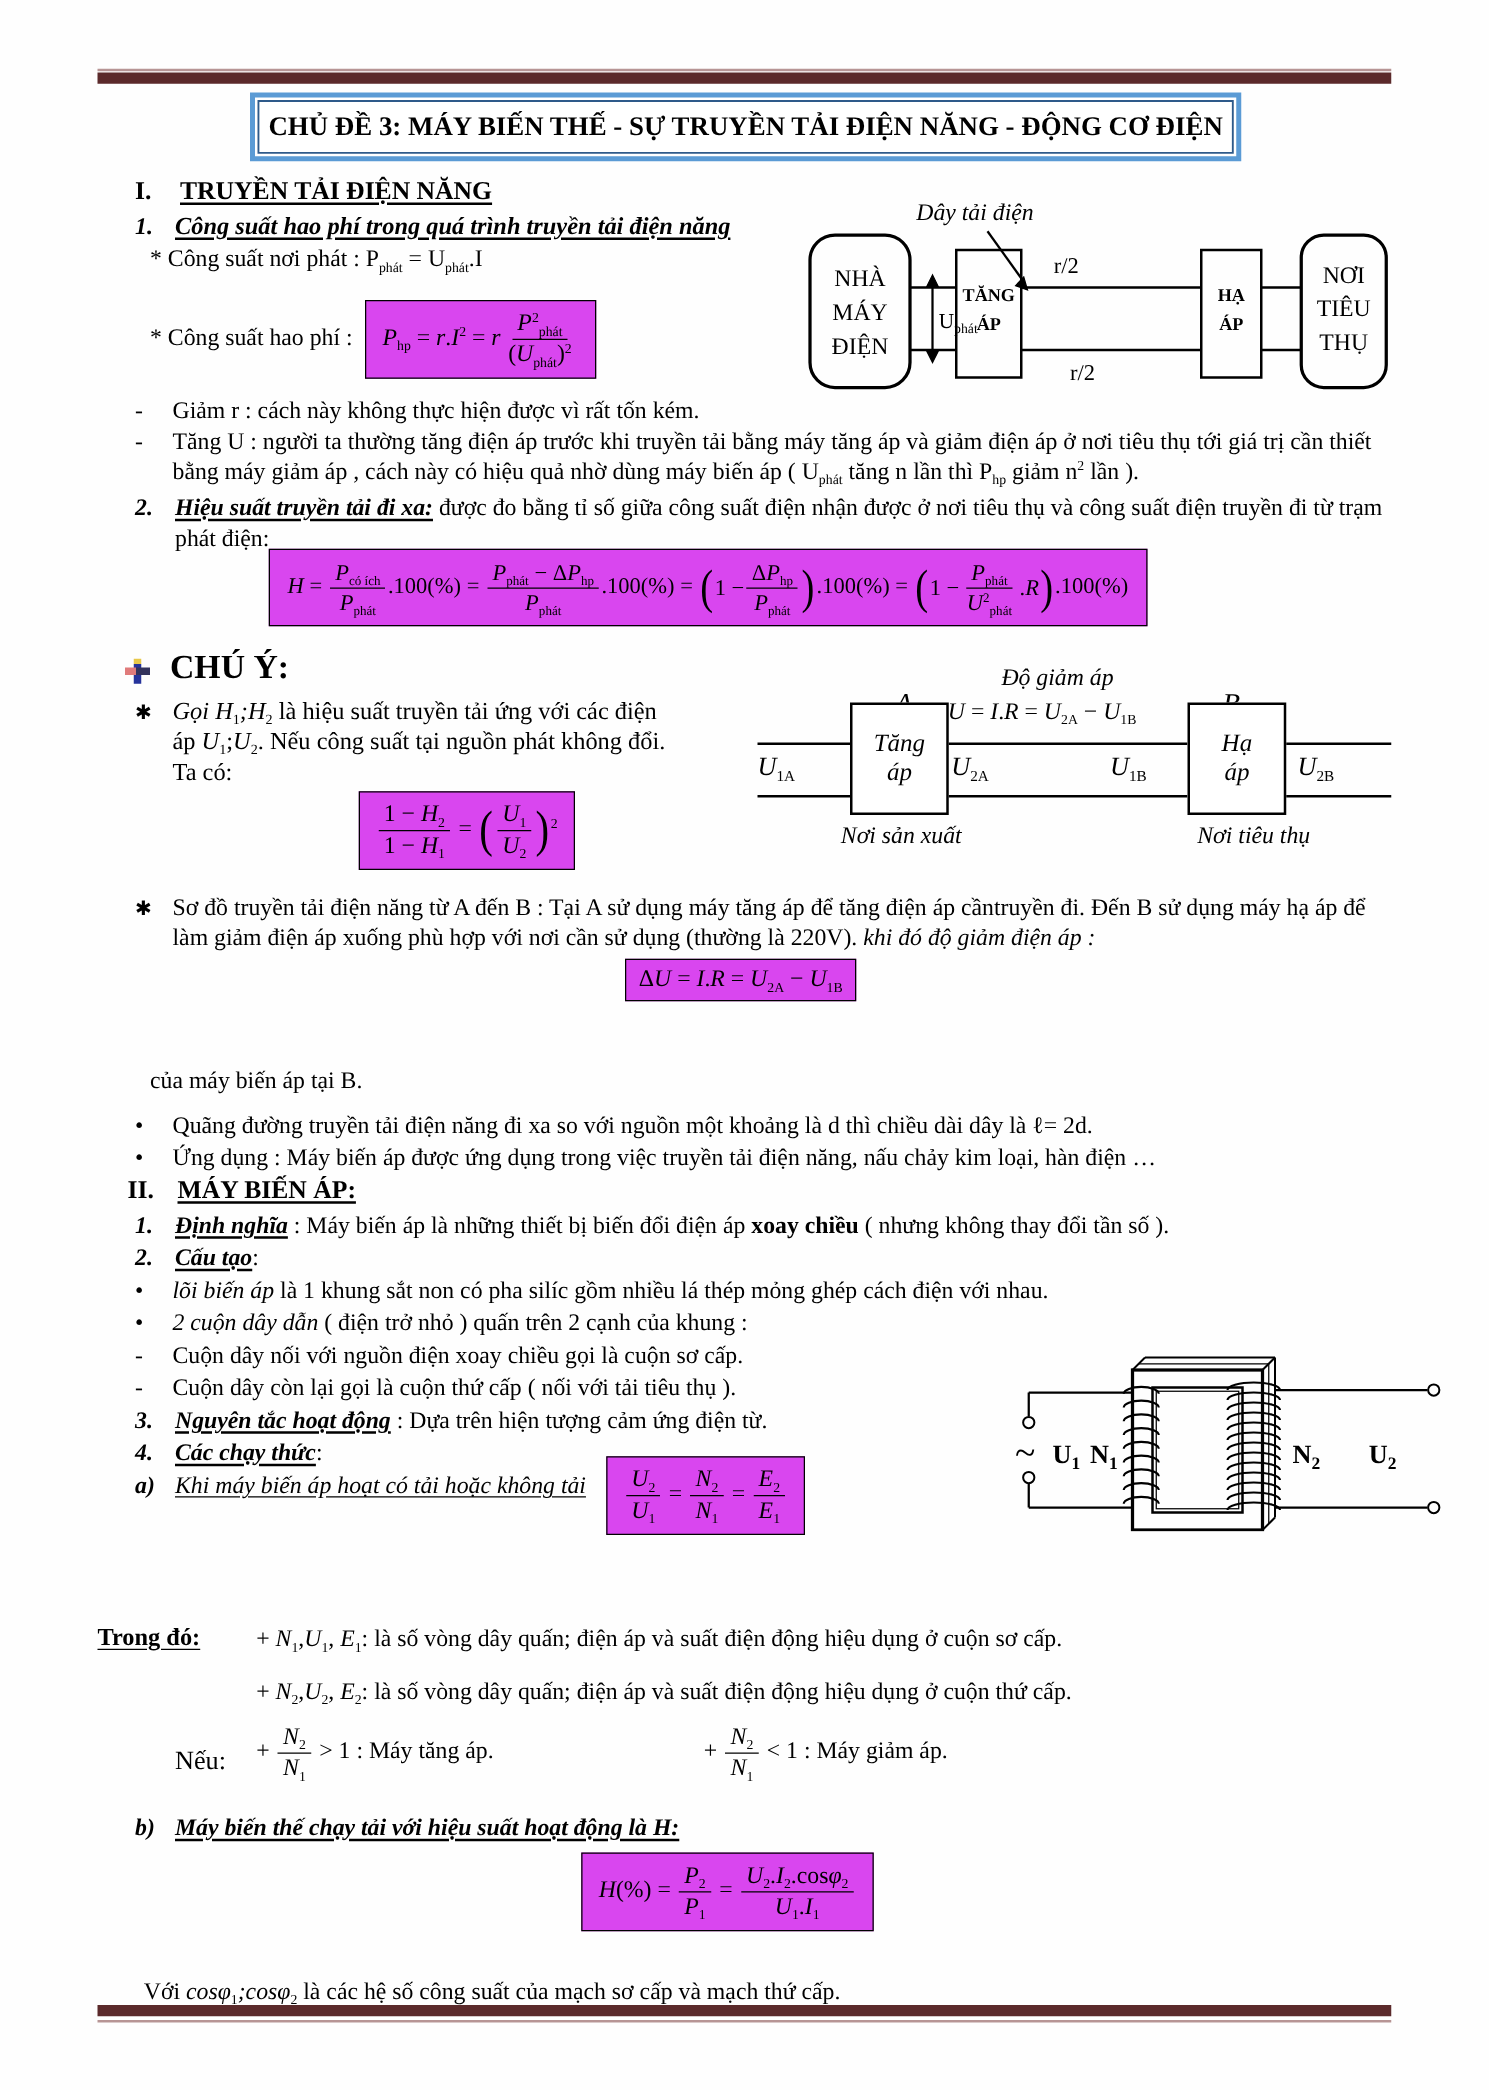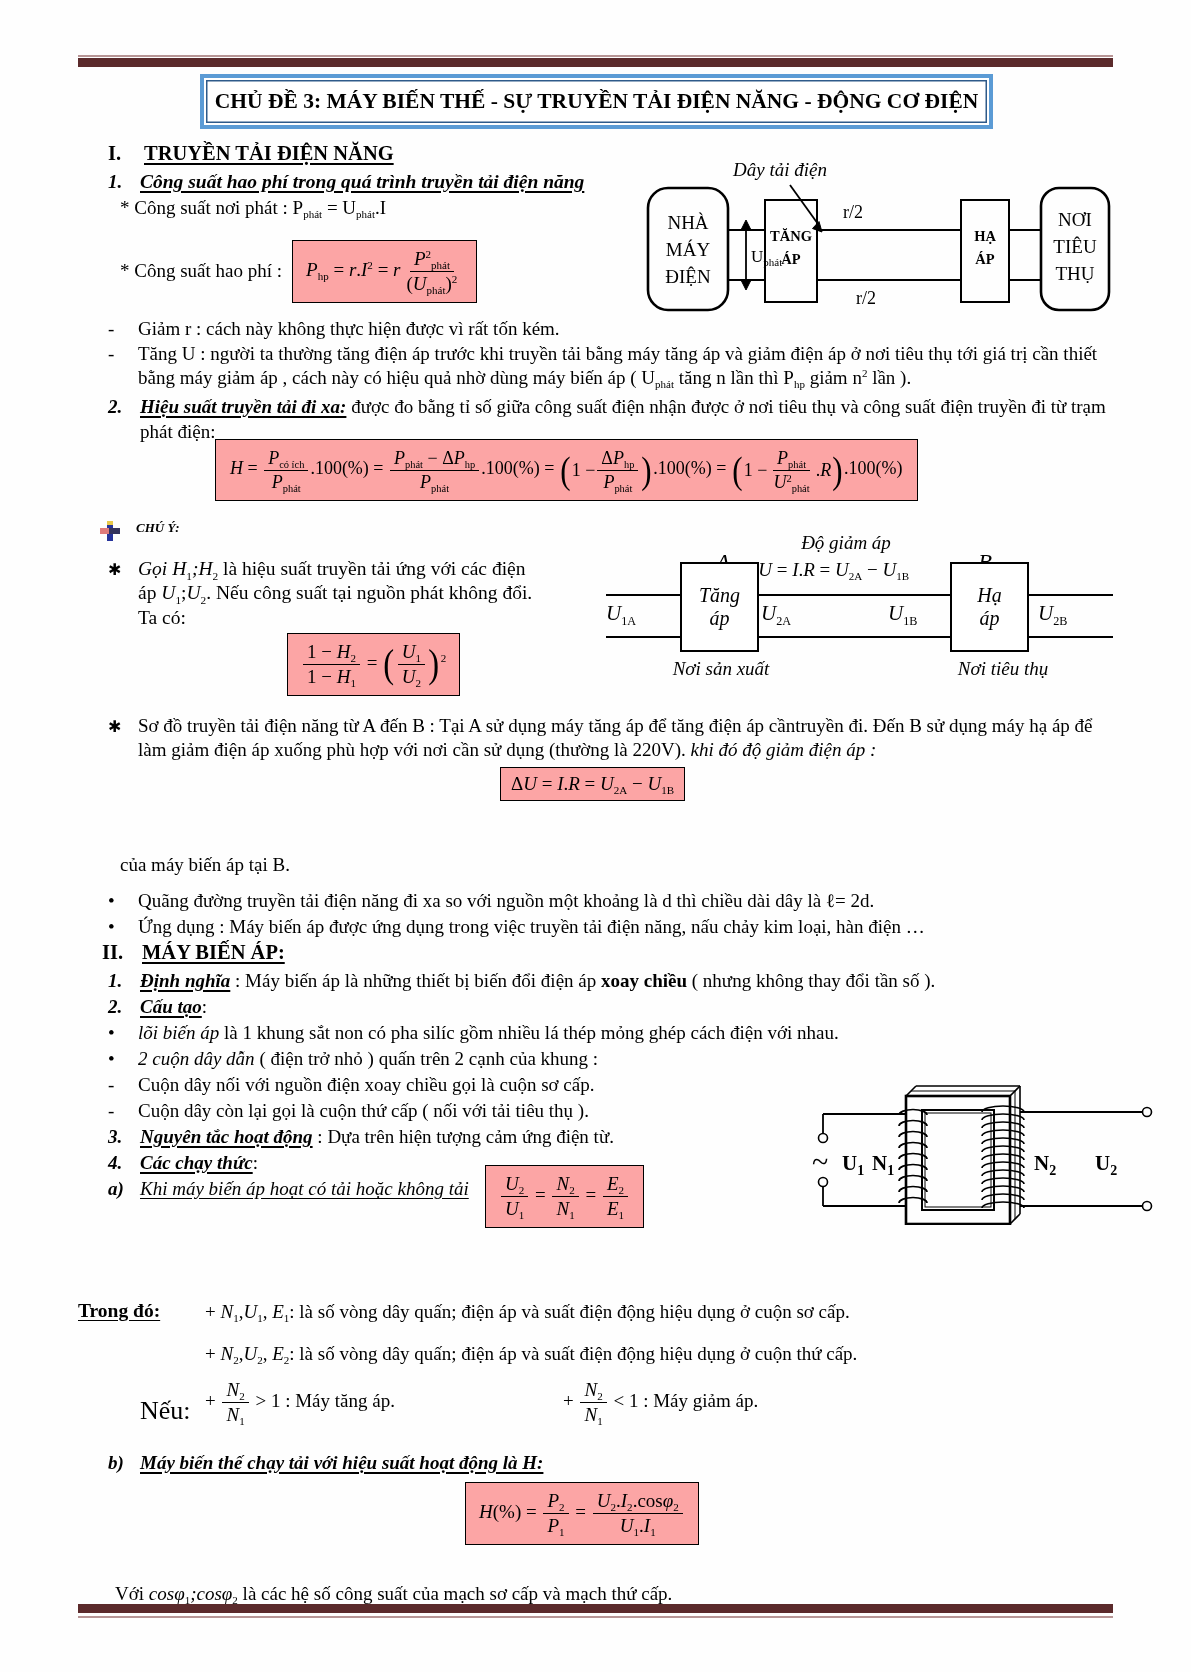--- a/index.html
+++ b/index.html
@@ -18,21 +18,21 @@
   .bars-top,.bars-bottom{left:78px;right:78px;position:absolute;}
   .bar-thin{height:2px;background:#b79595;}
   .bar-thick{height:9px;background:#5b2a2b;}
   .titlebox{border:4px solid #5b9bd5;box-shadow:inset 0 0 0 2px #ffffff,inset 0 0 0 3.5px #2e5a8a;
             padding:11px 10px;text-align:center;font-weight:bold;font-size:21.5px;background:#fff;}
   
   .formula{font-size:19px;line-height:1.25;white-space:nowrap;}
   .formula .rm{font-style:normal;}
   .it{font-style:italic;}
   .bd{font-weight:bold;}
-  .fbox{display:inline-block;border:1.6px solid #000;padding:6px 13px;background:#fca5a5;}
+  .fbox{display:inline-block;border:1.6px solid #000;padding:6px 13px;background:#d946ef;}
   .frac{display:inline-flex;flex-direction:column;align-items:center;vertical-align:middle;margin:0 2px;text-align:center;}
   .fn{display:block;padding:0 4px;border-bottom:1.5px solid #000;}
   .fd{display:block;padding:0 4px;}
   sub{font-size:0.58em;line-height:0;vertical-align:-0.4em;font-style:normal;}
   sup{font-size:0.58em;line-height:0;vertical-align:0.6em;font-style:normal;}
   .par{display:inline-flex;align-items:center;vertical-align:middle;}
   .pgl{font-size:215%;line-height:0.8;font-weight:400;transform:scaleX(0.8);}
   .pmid{display:inline-flex;align-items:center;}
   
   .plus{position:relative;width:20px;height:20px;display:inline-block;top:3px;}
@@ -163,21 +163,21 @@
           </span>
           <span class="pgl">)</span>
         </span><span class="rm">.100(%)</span></span>
   </div>
 
   <div class="b" style="left:100px;top:518px;display:flex;align-items:center;gap:16px;">
     <span class="plus">
         <span class="pv"></span>
         <span class="ph"></span>
       </span>
-    <span style="font-weight:bold;font-style:italic;font-size:13px;text-align:center;">CHÚ Ý:</span>
+    <span style="font-weight:bold;font-size:27px;text-align:center;">CHÚ Ý:</span>
   </div>
 
   <div class="r" style="left:108px;top:552px;width:520px;line-height:36px;">
     <span class="mk-sm star">✱</span>
     <span class="tx formula" style="white-space:normal;font-size:19.5px;"><span><span class="it">Gọi  H</span><sub>1</sub><span class="it">;</span><span class="it">H</span><sub>2</sub><span class="rm"> là hiệu suất truyền tải ứng với các điện</span></span><br><span><span class="rm">áp </span><span class="it">U</span><sub>1</sub><span class="rm">;</span><span class="it">U</span><sub>2</sub><span class="rm">. Nếu công suất tại nguồn phát không đổi.</span></span><br><span>Ta có:</span></span>
   </div>
 
   <div class="d2 b" style="left:598px;top:532px;">
     <div class="d2-cap" style="left:153px;top:0px;">Độ giảm áp</div>
     <div class="b formula" style="left:148px;top:26px;font-size:19px;"><span class="rm">Δ</span><span class="it">U</span><span class="rm"> = </span><span class="it">I</span><span class="rm">.</span><span class="it">R</span><span class="rm"> = </span><span class="it">U</span><sub>2A</sub><span class="rm"> − </span><span class="it">U</span><sub>1B</sub></div>
@@ -337,21 +337,21 @@
         </span><span class="rm"> = </span><span class="frac">
           <span class="fn"><span class="it">E</span><sub>2</sub></span>
           <span class="fd"><span class="it">E</span><sub>1</sub></span>
         </span></span>
   </div>
 
   <div class="b" style="left:78px;top:1300px;font-size:19.5px;font-weight:bold;text-decoration:underline;text-underline-offset:3px;">Trong đó:</div>
   <div class="b formula" style="left:205px;top:1300px;width:930px;white-space:normal;"><span class="rm">+ </span><span class="it">N</span><sub>1</sub><span class="rm">,</span><span class="it">U</span><sub>1</sub><span class="rm">, </span><span class="it">E</span><sub>1</sub><span class="rm">:  là số vòng dây quấn; điện áp và suất điện động hiệu dụng ở cuộn sơ cấp.</span></div>
   <div class="b formula" style="left:205px;top:1342px;width:930px;white-space:normal;"><span class="rm">+ </span><span class="it">N</span><sub>2</sub><span class="rm">,</span><span class="it">U</span><sub>2</sub><span class="rm">, </span><span class="it">E</span><sub>2</sub><span class="rm">: là số vòng dây quấn; điện áp và suất điện động hiệu dụng ở cuộn thứ cấp.</span></div>
 
-  <div class="b" style="left:140px;top:1396px;font-size:26px;">Nếu:</div>
+  <div class="b" style="left:140px;top:1396px;font-size:21px;">Nếu:</div>
   <div class="b formula" style="left:205px;top:1378px;"><span class="rm">+ </span><span class="frac">
         <span class="fn"><span class="it">N</span><sub>2</sub></span>
         <span class="fd"><span class="it">N</span><sub>1</sub></span>
       </span><span class="rm"> &gt; 1 : Máy tăng áp.</span></div>
   <div class="b formula" style="left:563px;top:1378px;"><span class="rm">+ </span><span class="frac">
         <span class="fn"><span class="it">N</span><sub>2</sub></span>
         <span class="fd"><span class="it">N</span><sub>1</sub></span>
       </span><span class="rm"> &lt; 1 : Máy giảm áp.</span></div>
 
   <div class="r" style="left:108px;top:1450px;">

